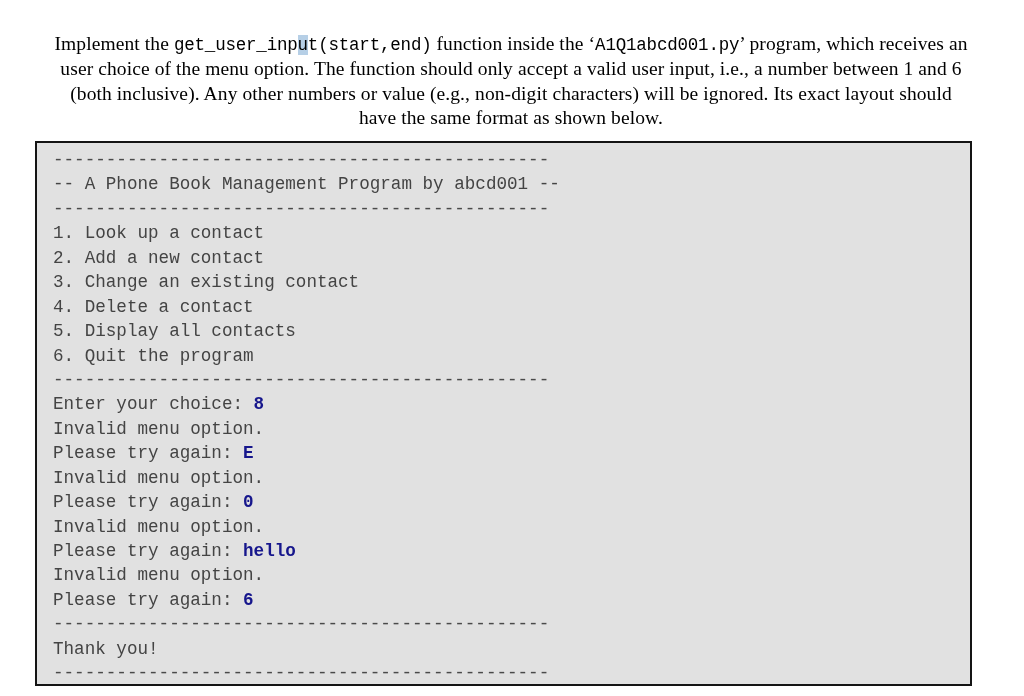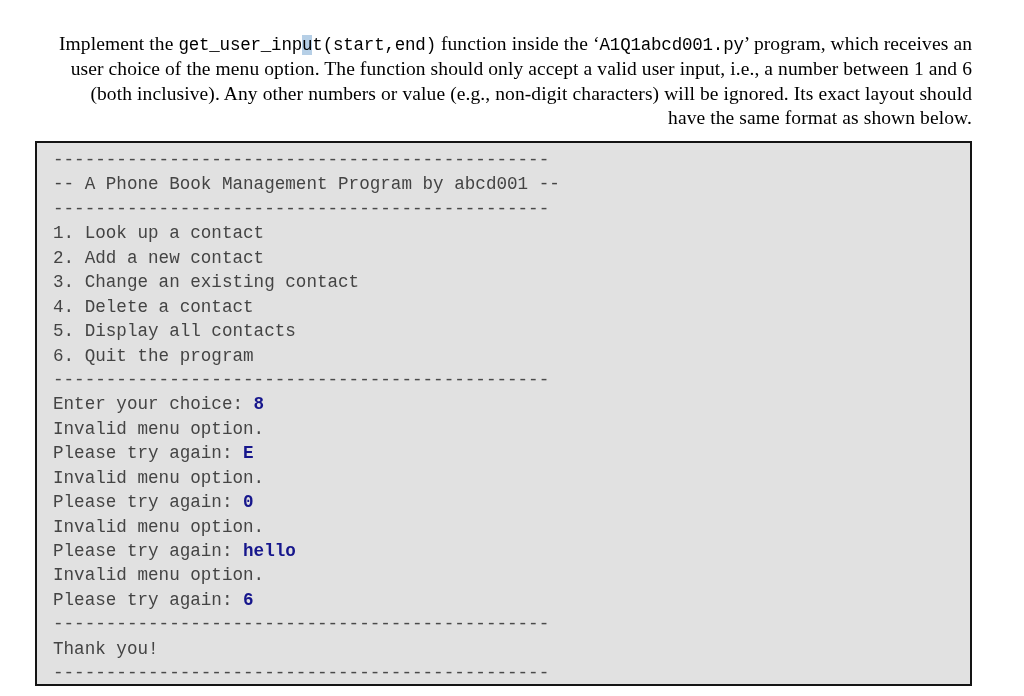--- a/index.html
+++ b/index.html
@@ -18,21 +18,21 @@
   
   #question-paragraph {
     position: absolute;
     left: 50px;
     top: 12px;
     width: 922px;
     font-family: "Liberation Serif", serif;
     font-size: 19.5px;
     line-height: 24.6px;
     color: #000000;
-    text-align: right;
+    text-align: center;
     letter-spacing: 0.1px;
   }
   #question-paragraph .mono {
     font-family: "Liberation Mono", monospace;
     font-size: 17.5px;
     letter-spacing: -0.2px;
   }
   #question-paragraph .sel {
     background: #b6cfe6;
   }

